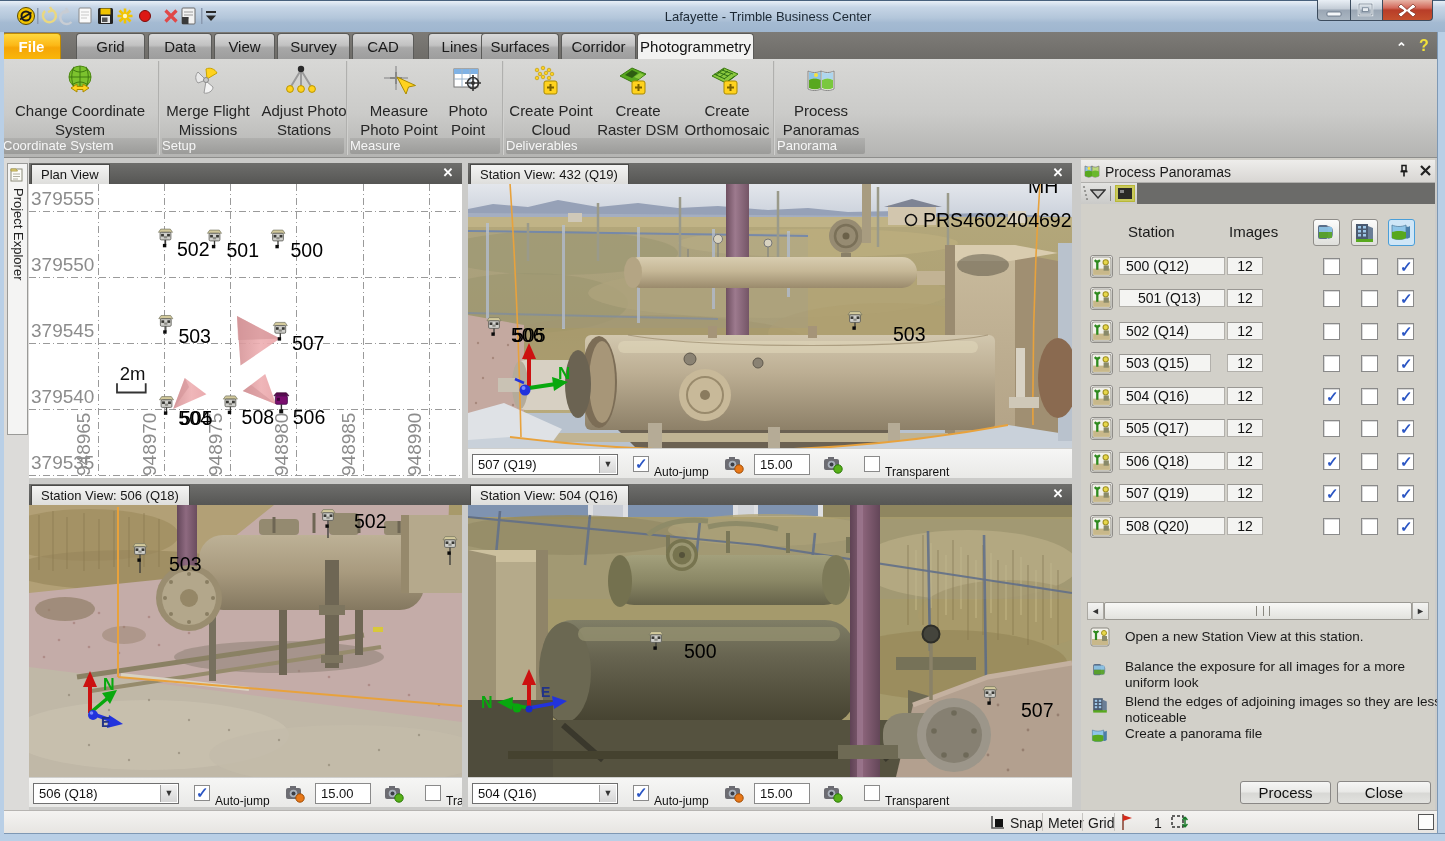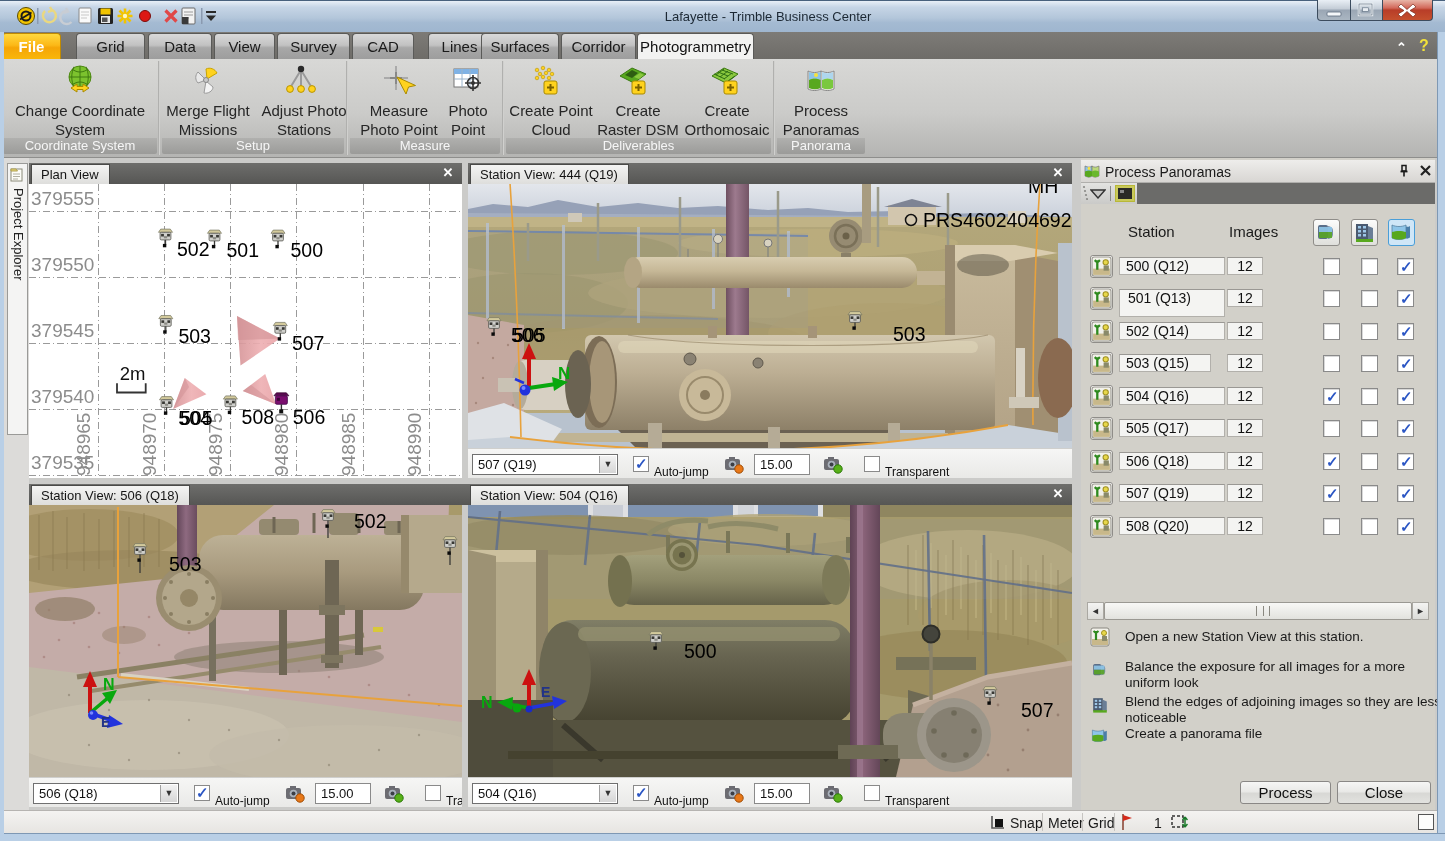--- a/index.html
+++ b/index.html
@@ -15,21 +15,21 @@
 
 #tabrow{left:0;top:32px;width:1445px;height:27px;background:linear-gradient(#7d7b77,#6e6c68);}
 .rtab{position:absolute;top:33px;height:26px;border:1px solid #5a5a58;border-bottom:none;border-radius:4px 4px 0 0;background:linear-gradient(#d9d9d9 0%,#c2c2c2 45%,#a8a8a8 55%,#9d9d9d 100%);color:#1a1a1a;font-size:15px;text-align:center;line-height:25px;}
 #tab-file{background:linear-gradient(#ffd83e 0%,#fcb817 45%,#f5a506 55%,#f9b60a 100%);color:#fff;font-weight:bold;border-color:#c08a00;}
 #tab-photo{background:#f2f2f1;color:#111;}
 #rib-chev{left:1396px;top:40px;width:14px;height:10px;color:#fff;font-size:13px;font-weight:bold;}
 #rib-q{left:1419px;top:37px;width:14px;height:16px;color:#f2e23a;font-size:16px;font-weight:bold;}
 
 #ribbon{left:0;top:59px;width:1445px;height:99px;background:linear-gradient(#d8d8d6 0%,#cbcbc9 55%,#b4b4b2 100%);border-bottom:1px solid #8e8e8c;}
 .rgroup{position:absolute;top:0;height:98px;}
-.rgroup .glabel{position:absolute;left:1px;right:1px;bottom:3px;height:16px;background:linear-gradient(#b0b0ae,#9b9b99);color:#f6f6f6;font-size:13px;text-align:center;line-height:16px;border-radius:0 0 2px 2px;}
+.rgroup .glabel{position:absolute;left:1px;right:1px;bottom:3px;height:16px;background:linear-gradient(#b0b0ae,#9b9b99);color:#f6f6f6;font-size:13px;text-align:left;line-height:16px;border-radius:0 0 2px 2px;}
 .gsep{position:absolute;top:2px;height:94px;width:2px;background:linear-gradient(90deg,#a0a09e,#e0e0de);}
 .ricon{position:absolute;top:5px;width:34px;height:34px;}
 .rlabel{position:absolute;top:42px;font-size:15px;color:#262626;text-align:center;line-height:19px;}
 
 #client{left:0;top:158px;width:1445px;height:652px;background:#cbcbc9;}
 
 #leftstrip{left:0;top:158px;width:29px;height:652px;background:#dcdbd9;border-left:4px solid #b9cfe6;}
 #pe-tab{left:7px;top:163px;width:21px;height:272px;background:#f4f4f3;border:1px solid #9a9a98;}
 #pe-text{left:3px;top:24px;width:15px;height:240px;writing-mode:vertical-lr;font-size:13px;color:#222;}
 
@@ -312,21 +312,21 @@
         <text x="263.7" y="240.4">506</text>
 </g>
 <g stroke="#333" stroke-width="1.8" fill="none">
         <path d="M88 199.3v9.2h28.7v-9.2"></path>
       </g>
 <text x="90.8" y="195.5" font-size="18.5" fill="#111">2m</text>
 </svg>
 </div>
 
 <div class="abs phead" style="left:468px;top:163px;width:604px;">
-    <div class="ptab">Station View: 444 (Q19)</div>
+    <div class="ptab">Station View: 432 (Q19)</div>
     <div class="pclose">✕</div>
   </div>
 <div class="abs" style="left:468px;top:184px;width:604px;height:264px;overflow:hidden;background:#b8c2ce;">
 <svg width="604" height="265" viewBox="0 0 604 265" style="margin-top:-1px" font-family="Liberation Sans, sans-serif">
 <defs>
 <linearGradient id="sky7" x1="0" y1="0" x2="0" y2="1">
           <stop offset="0" stop-color="#e4e7ec"></stop>
           <stop offset="1" stop-color="#c6cdd8"></stop>
         </linearGradient>
 <linearGradient id="field7" x1="0" y1="0" x2="0" y2="1">
@@ -864,21 +864,21 @@
 <div class="cb" style="left:1323px;top:258px;"></div>
 <div class="cb" style="left:1361px;top:258px;"></div>
 <div class="cb on" style="left:1397px;top:258px;"></div>
 <div class="rowicon" style="left:1090px;top:287px;"><svg width="21" height="21" viewBox="0 0 20 20">
       <rect x="1" y="1" width="18" height="18" rx="2" fill="#f2f1ea" stroke="#9a9890"></rect>
       <rect x="2" y="12" width="16" height="6" fill="#c8b88a"></rect>
       <path d="M6 4v9M6 6l-2.5-2M6 6l2.5-2" stroke="#2e8a1e" stroke-width="2.2" fill="none"></path>
       <circle cx="14" cy="6" r="2.5" fill="#e8d84a" stroke="#a09020"></circle>
       <rect x="12" y="9" width="5" height="5" fill="#8a8a6a"></rect>
     </svg></div>
-<div class="tfield" style="left:1119px;top:289px;width:106px;height:28px;line-height:16px;padding-left:8px;">501 (Q13)</div>
+<div class="tfield" style="left:1119px;top:289px;width:106px;height:18px;line-height:16px;padding-left:18px;">501 (Q13)</div>
 <div class="tfield" style="left:1227px;top:289px;width:36px;height:18px;line-height:16px;text-align:center;">12</div>
 <div class="cb" style="left:1323px;top:290px;"></div>
 <div class="cb" style="left:1361px;top:290px;"></div>
 <div class="cb on" style="left:1397px;top:290px;"></div>
 <div class="rowicon" style="left:1090px;top:320px;"><svg width="21" height="21" viewBox="0 0 20 20">
       <rect x="1" y="1" width="18" height="18" rx="2" fill="#f2f1ea" stroke="#9a9890"></rect>
       <rect x="2" y="12" width="16" height="6" fill="#c8b88a"></rect>
       <path d="M6 4v9M6 6l-2.5-2M6 6l2.5-2" stroke="#2e8a1e" stroke-width="2.2" fill="none"></path>
       <circle cx="14" cy="6" r="2.5" fill="#e8d84a" stroke="#a09020"></circle>
       <rect x="12" y="9" width="5" height="5" fill="#8a8a6a"></rect>

